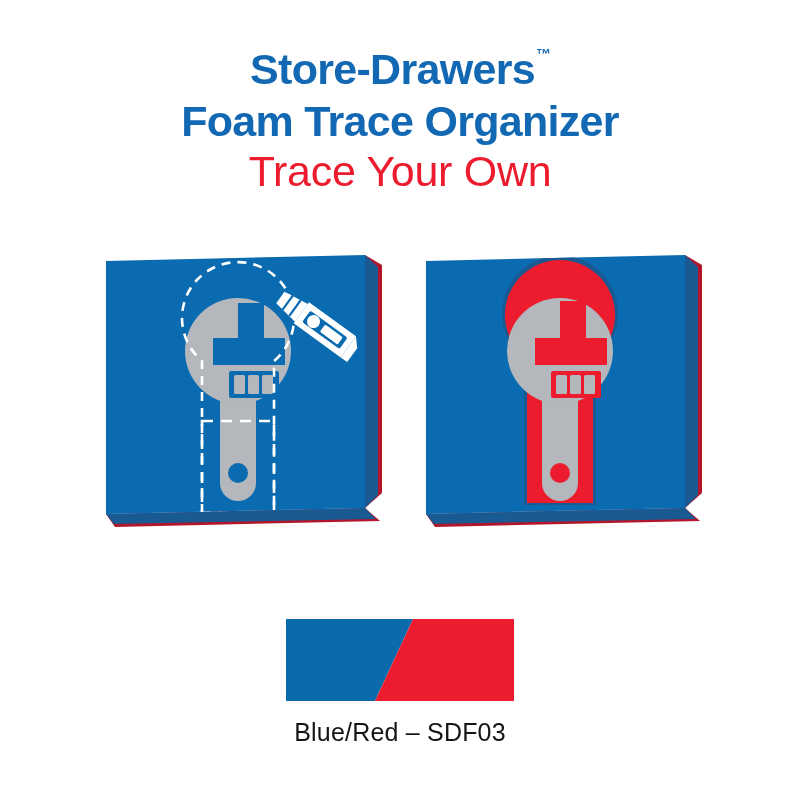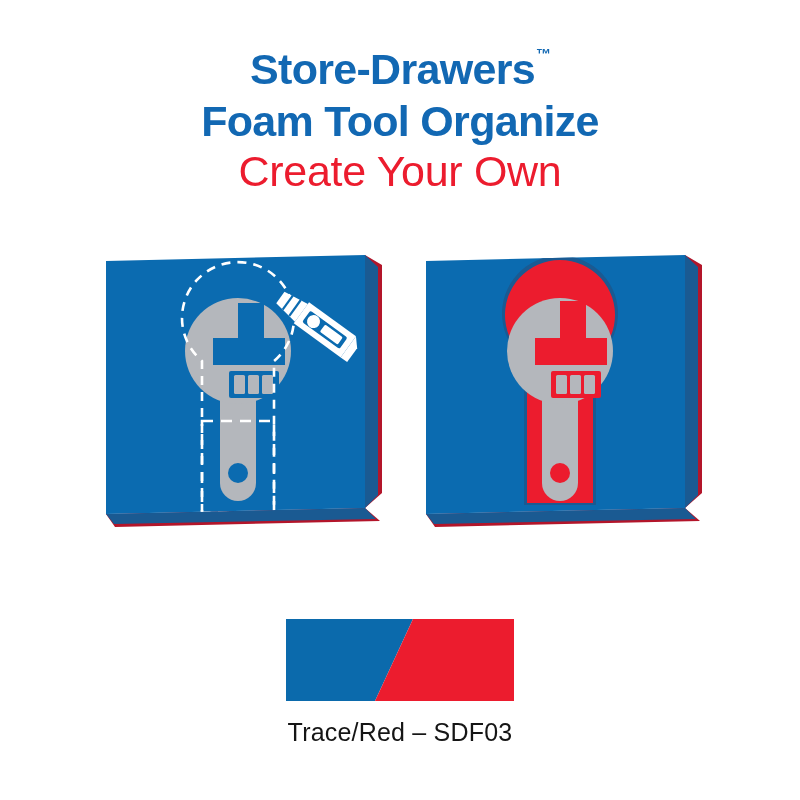--- a/index.html
+++ b/index.html
@@ -127,22 +127,22 @@
     white-space: nowrap;
   }
 </style>
 </head>
 <body>
 
 <div id="root">
 
   <div class="headings">
     <div class="title-line title-1"><span>Store-Drawers</span><span class="tm">™</span></div>
-    <div class="title-line title-2">Foam Tool Organize</div>
-    <div class="title-line title-3">Create Your Own</div>
+    <div class="title-line title-2">Foam Trace Organizer</div>
+    <div class="title-line title-3">Trace Your Own</div>
   </div>
 
   <div class="panels">
 
     <div class="panel panel-left">
       <svg width="300" height="300" viewBox="0 0 300 300">
         <defs>
           <clipPath id="clipTop">
             <path d="M14,18 L273,12 L273,265 L14,271 Z"></path>
           </clipPath>
@@ -244,16 +244,16 @@
   </div>
 
   <div class="captions">
   </div>
 
   <div class="swatch-wrap">
     <svg class="swatch" viewBox="0 0 228 82" preserveAspectRatio="none">
       <path d="M0,0 L127,0 L89,82 L0,82 Z" fill="#0b6aac"></path>
       <path d="M127,0 L228,0 L228,82 L89,82 Z" fill="#ec1c2e"></path>
     </svg>
-    <div class="swatch-label">Trace/Red – SDF03</div>
+    <div class="swatch-label">Blue/Red – SDF03</div>
   </div>
 
 </div>
 
 </body></html>

